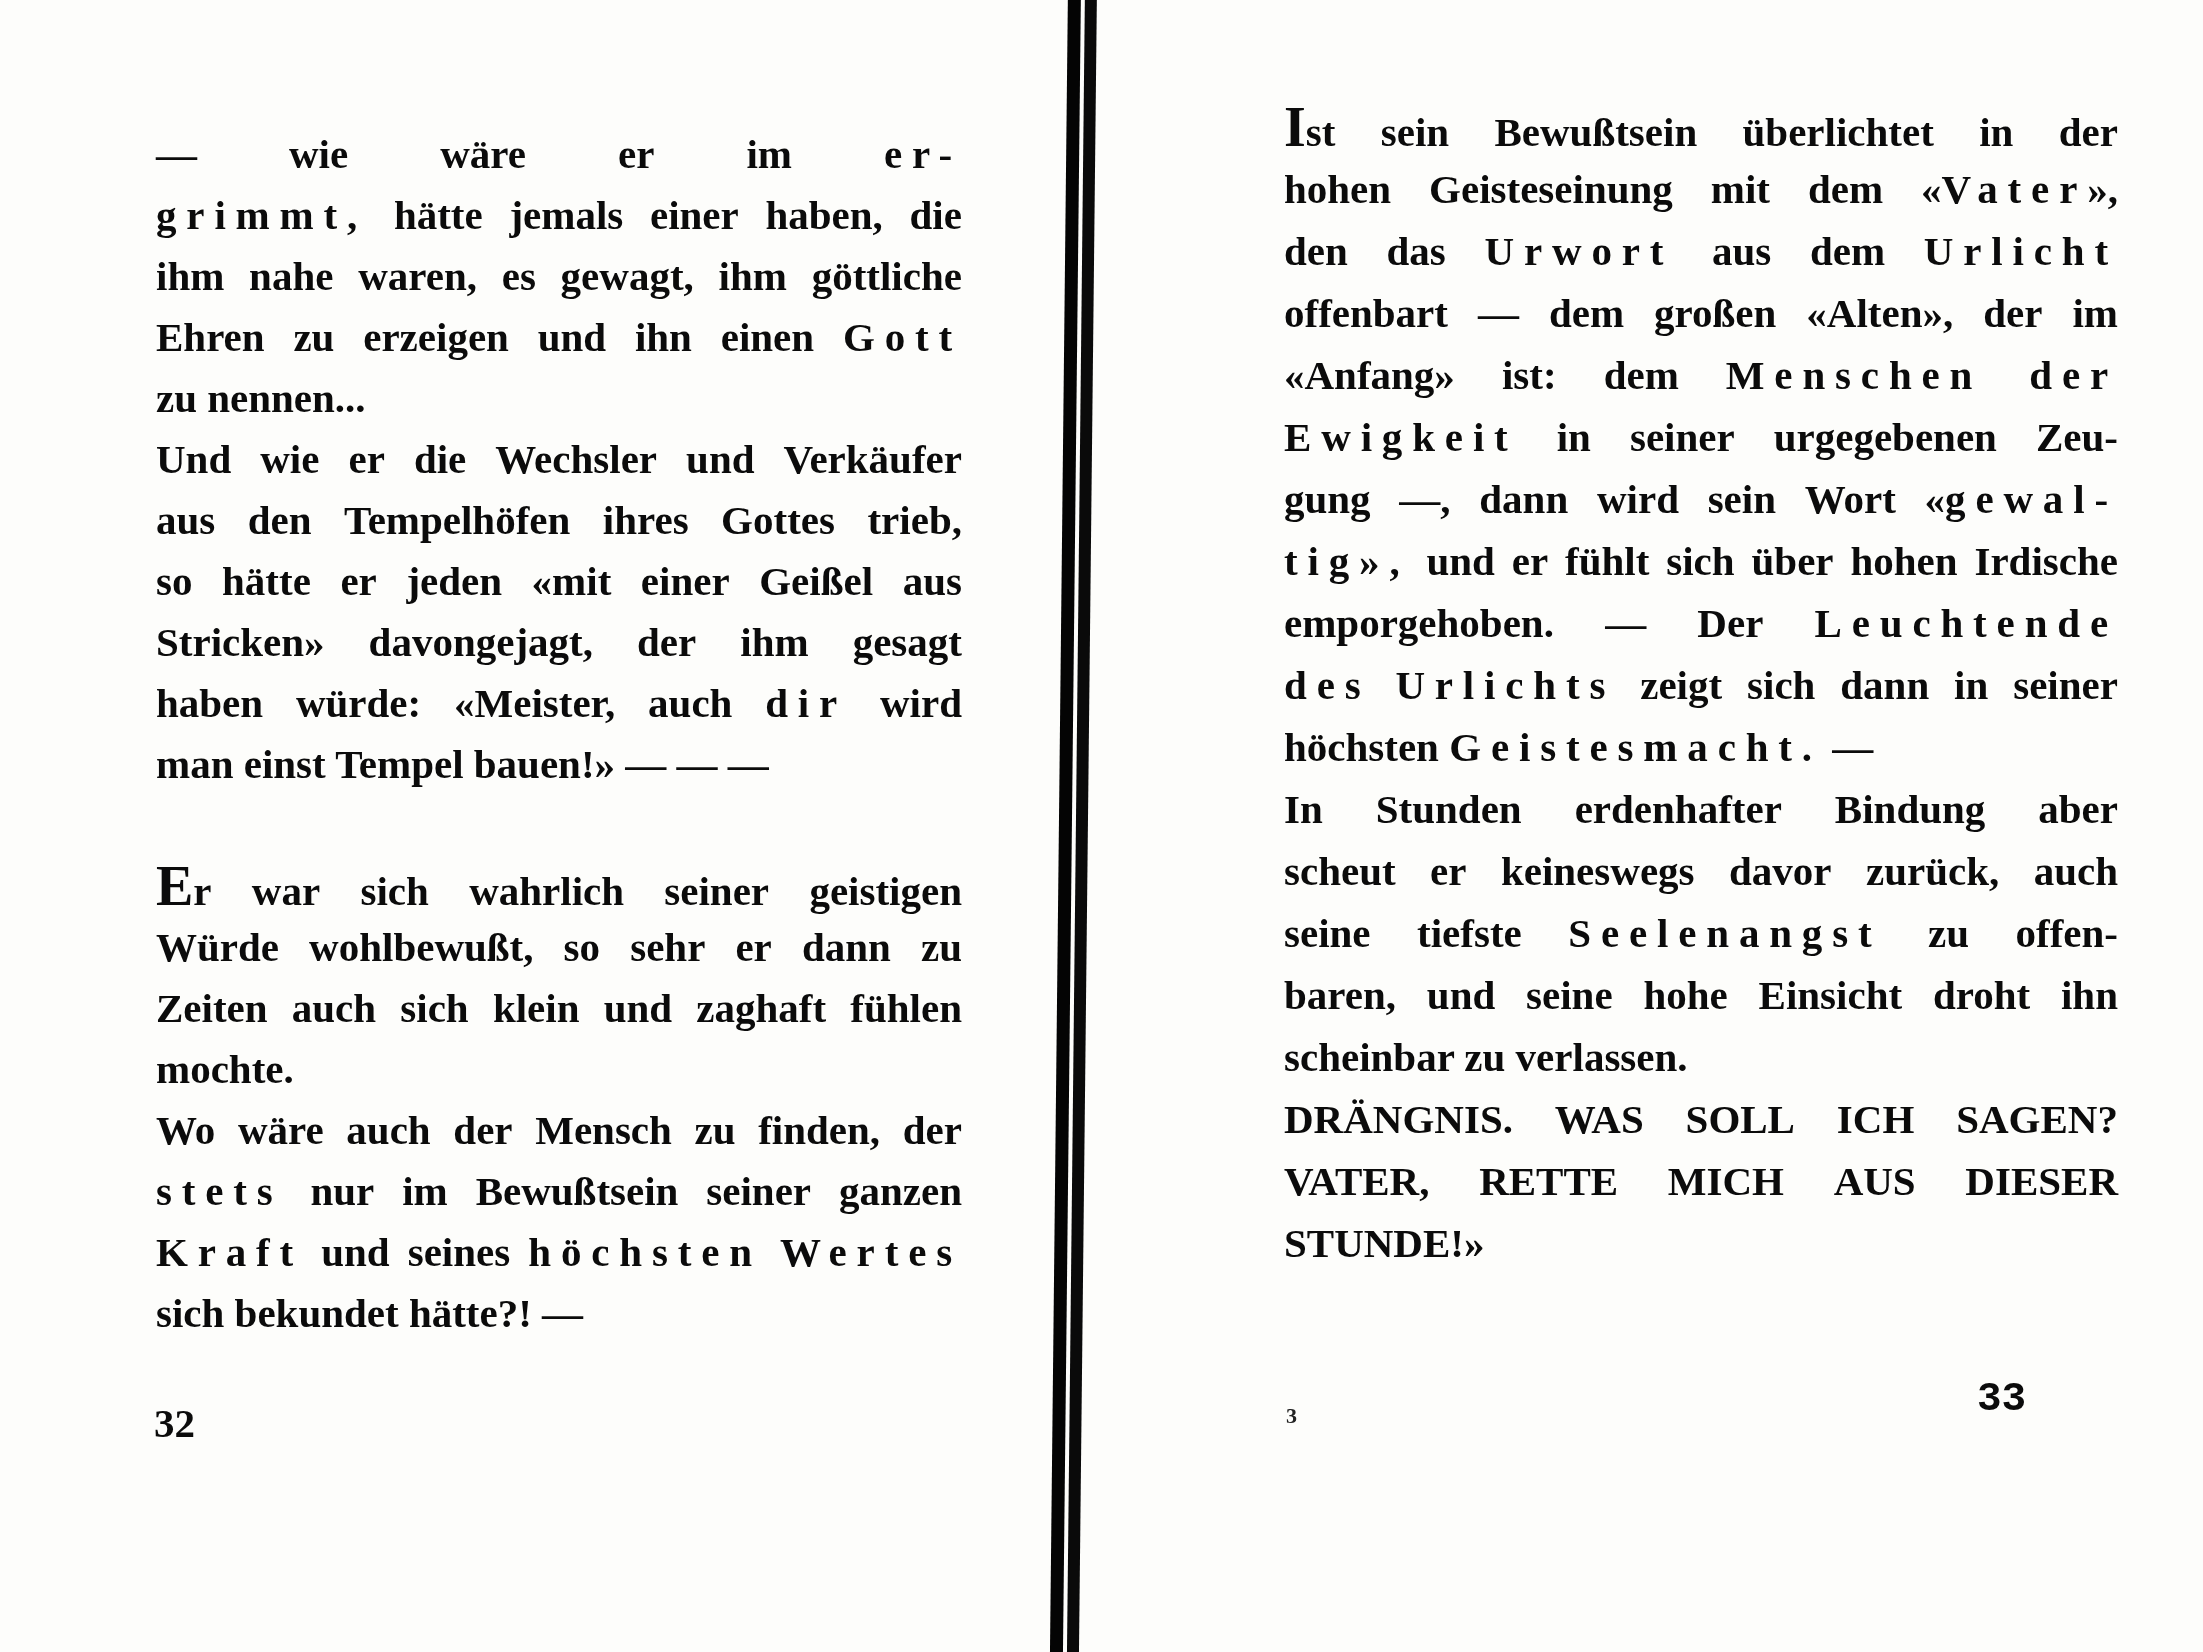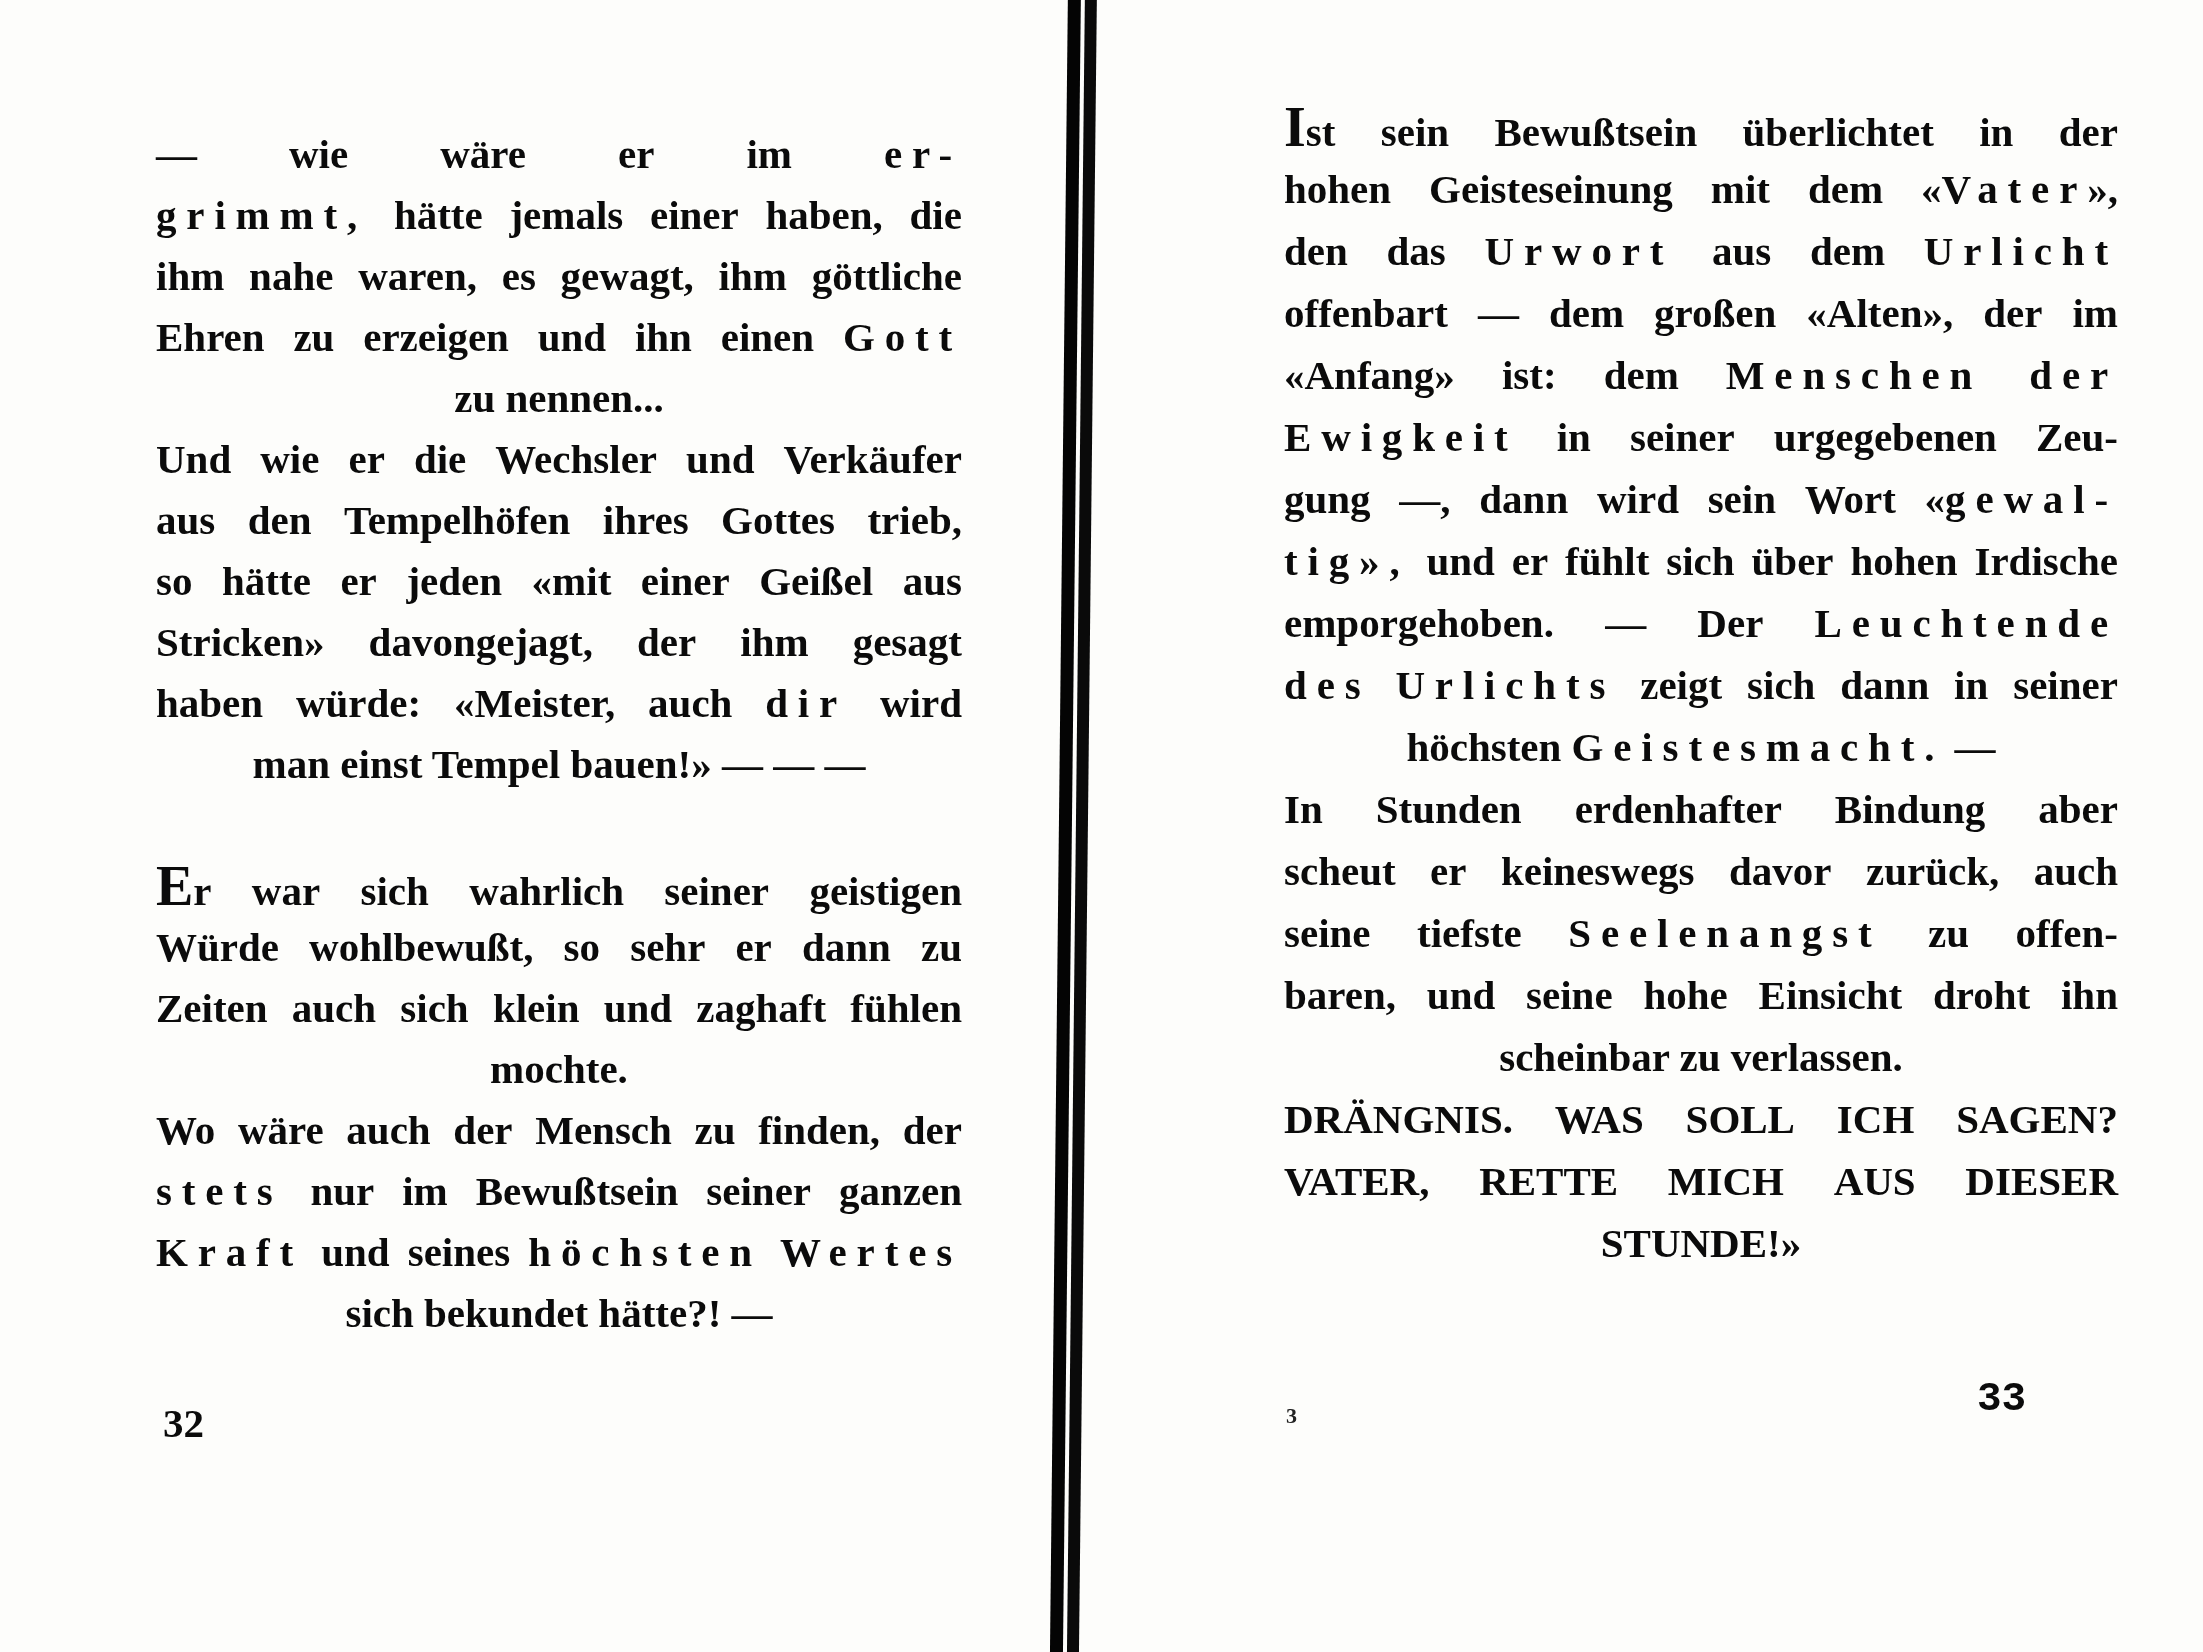--- a/index.html
+++ b/index.html
@@ -38,31 +38,31 @@
     position: relative;
   }
   .text-block-left .line  { height: 61px; line-height: 61px; }
   .text-block-right .line { height: 62px; line-height: 62px; }
   .line.j {
     display: flex;
     flex-wrap: nowrap;
     justify-content: space-between;
     align-items: baseline;
   }
-  .line.n { display: block; text-align: center; }
+  .line.n { display: block; text-align: left; }
   .line.blank { }
   .word { white-space: nowrap; flex: 0 0 auto; }
   .sp { letter-spacing: 0.24em; }
   .init { font-size: 56px; }
   .page-number {
     position: absolute;
     font-size: 41px;
     line-height: 41px;
   }
-  .page-number-left  { left: 163px;  top: 1403px; text-align: center; }
+  .page-number-left  { left: 154px;  top: 1403px; text-align: center; }
   .page-number-right { left: 1977px; top: 1379px; font-family: Liberation Mono, monospace; }
   .signature-mark {
     position: absolute;
     left: 1286px;
     top: 1405px;
     font-size: 22px;
     line-height: 22px;
     color: #222;
   }
   .gutter {

